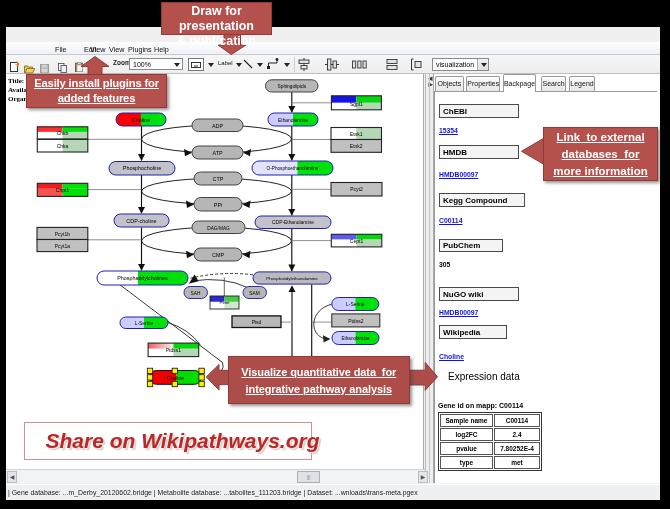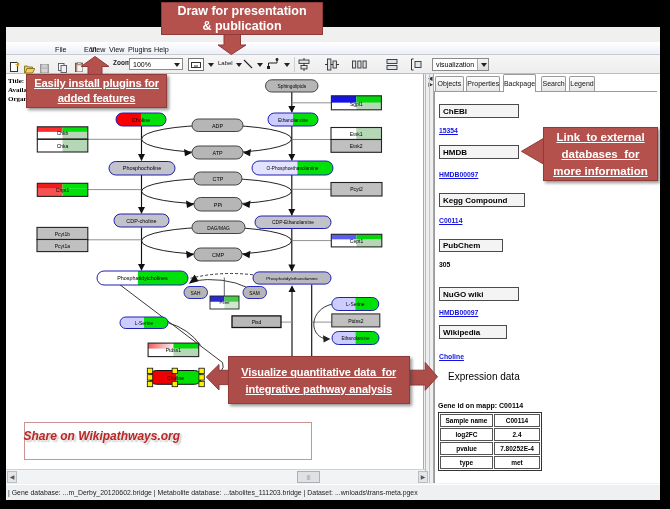--- a/index.html
+++ b/index.html
@@ -371,21 +371,21 @@
     <div class="abs" style="left:1px;top:1px;width:10px;height:11.5px;background:#e3e5e8;border:1px solid #b9bec5;font-size:6px;text-align:center;color:#555;line-height:11px">◀</div>
     <div class="abs" style="left:412px;top:1px;width:10px;height:11.5px;background:#e3e5e8;border:1px solid #b9bec5;font-size:6px;text-align:center;color:#555;line-height:11px">▶</div>
     <div class="abs" style="left:291px;top:1px;width:23px;height:11.5px;background:#dfe1e4;border:1px solid #aab0b7;font-size:5px;color:#888;text-align:center;line-height:10px">|||</div>
   </div>
 
   <div id="statusbar">
     <span class="abs" style="left:2px;top:3.5px">| Gene database: ...m_Derby_20120602.bridge | Metabolite database: ...tabolites_111203.bridge | Dataset: ...wnloads\trans-meta.pgex</span>
   </div>
 </div>
 
-<div class="callout" style="left:161px;top:2px;width:162px;height:32.5px;font-size:12.5px;line-height:15px;padding-top:0.5px">Draw for presentation<br>&amp; publication</div>
+<div class="callout" style="left:161px;top:2px;width:111px;height:32.5px;font-size:12.5px;line-height:15px;padding-top:0.5px">Draw for presentation<br>&amp; publication</div>
 <svg class="abs" style="left:215px;top:34px;z-index:19" width="34" height="22" viewBox="0 0 34 22">
   <polygon points="16.3,20.5 3,11 9,11 9,0 25.5,0 25.5,11 31,11" fill="#b5514d" stroke="#8e3b39" stroke-width="1"></polygon>
 </svg>
 
 <svg class="abs" style="left:79px;top:55px;z-index:19" width="33" height="22" viewBox="0 0 33 22">
   <polygon points="16,1.5 2,11.5 9,11.5 9,21.5 23,21.5 23,11.5 30,11.5" fill="#b5514d" stroke="#8e3b39" stroke-width="1"></polygon>
 </svg>
 <div class="callout co-shadow" style="left:26px;top:73.8px;width:141px;height:34.7px;font-size:11.3px;letter-spacing:-0.2px;line-height:15px;padding-top:1.5px">Easily install plugins for<br>added features</div>
 
 <svg class="abs" style="left:519px;top:135px;z-index:19" width="30" height="32" viewBox="0 0 30 32">
@@ -395,15 +395,15 @@
 
 <svg class="abs" style="left:204px;top:362px;z-index:19" width="26" height="30" viewBox="0 0 26 30">
   <polygon points="2.3,15 15,2.5 15,8.3 25,8.3 25,22.6 15,22.6 15,28" fill="#ad4d4a" stroke="#8e3b39" stroke-width="1"></polygon>
 </svg>
 <svg class="abs" style="left:407px;top:360px;z-index:19" width="32" height="32" viewBox="0 0 32 32">
   <polygon points="30.5,16.8 18.2,2.5 18.2,10.2 1,10.2 1,25 18.2,25 18.2,30.3" fill="#ad4d4a" stroke="#8e3b39" stroke-width="1"></polygon>
 </svg>
 <div class="callout co-shadow" style="left:228px;top:356px;width:181.5px;height:47.5px;background:#ad4d4a;font-size:11px;letter-spacing:-0.1px;line-height:17px;padding-top:7px">Visualize quantitative data&nbsp; for<br>integrative pathway analysis</div>
 
 <div class="abs" style="left:23.5px;top:422.4px;width:288px;height:37.4px;background:#fff;border:1px solid #cc9393;z-index:15"></div>
-<div class="abs" style="left:23.5px;top:429px;width:318px;text-align:left;z-index:16;
-  font-size:12px;font-weight:bold;font-style:italic;color:#bc2724;
+<div class="abs" style="left:23.5px;top:429px;width:318px;text-align:center;z-index:16;
+  font-size:21px;font-weight:bold;font-style:italic;color:#bc2724;
   text-shadow:1px 1px 0 #e5e5e5, 2px 2px 1.5px #c9c9c9;">Share on Wikipathways.org</div>
 
 </body></html>

